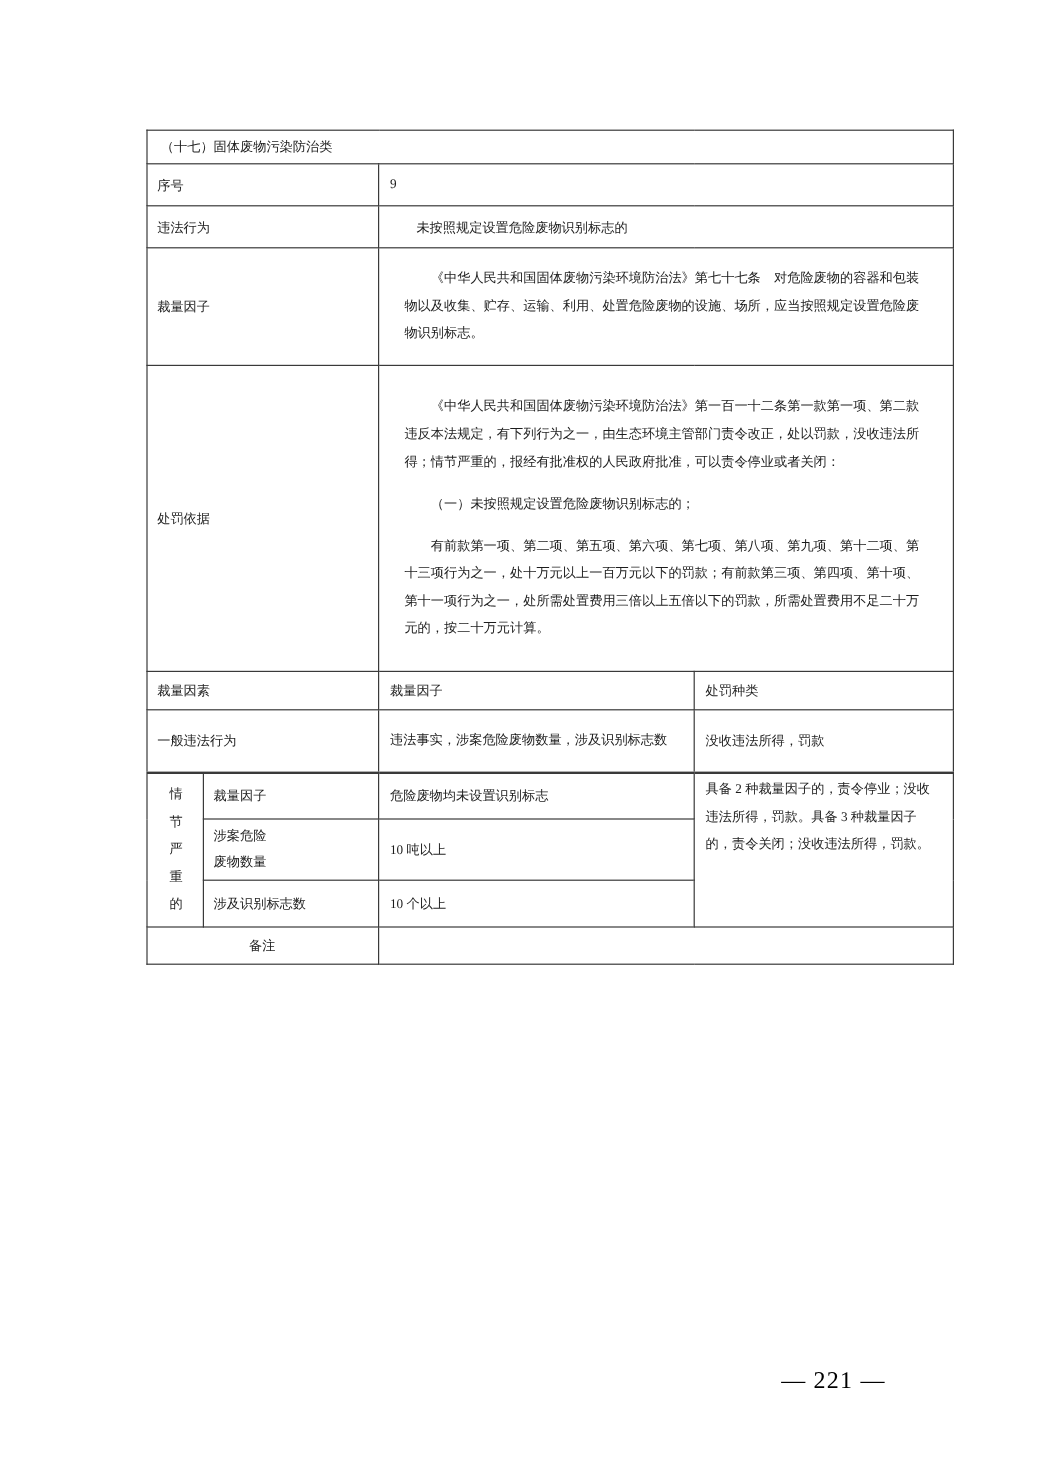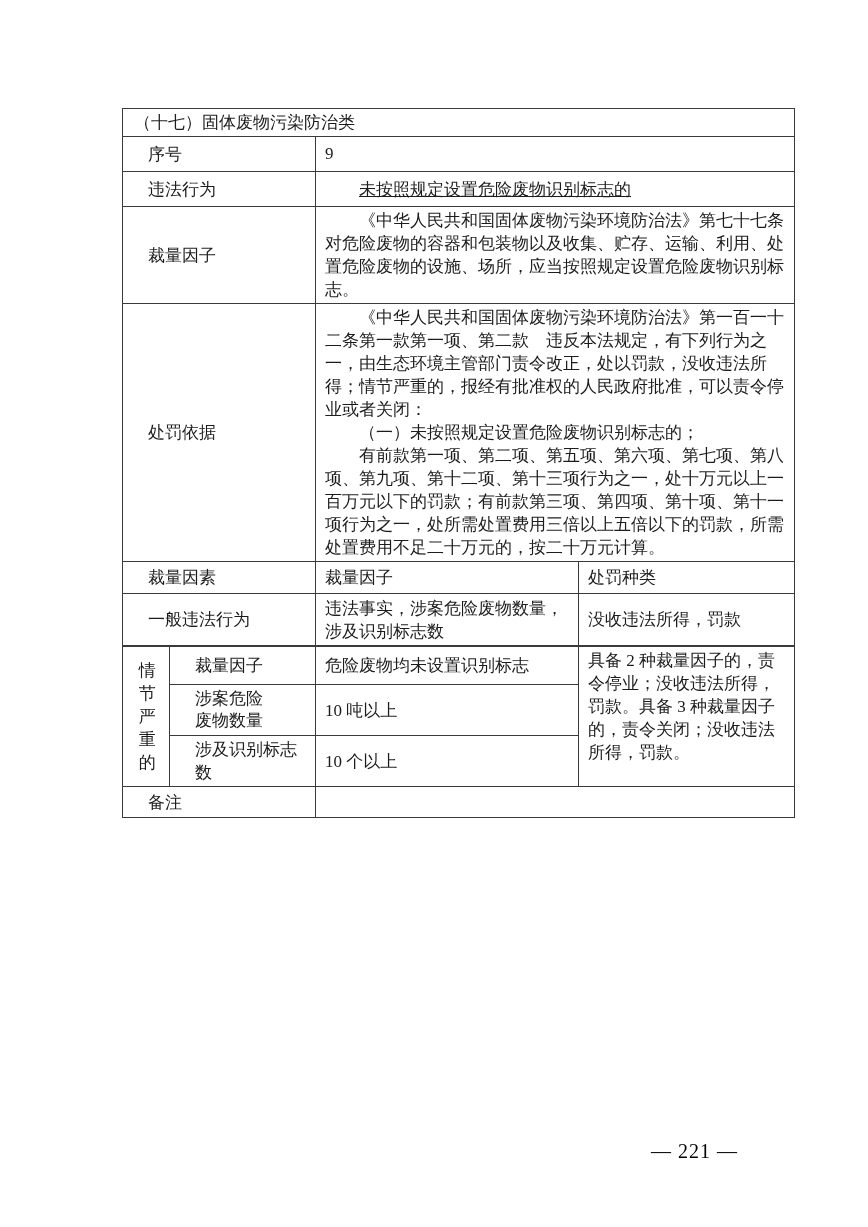--- a/index.html
+++ b/index.html
@@ -4,44 +4,44 @@
 <style>
   html,body{margin:0;padding:0;}
   body{
     width:868px;height:1227px;position:relative;background:#ffffff;
     font-family:"Liberation Serif","DejaVu Serif",serif;color:#1c1c1c;
     overflow:hidden;
   }
   .doc-table{
     position:absolute;left:122px;top:108px;width:672px;
     border-collapse:collapse;table-layout:fixed;
-    font-size:17px;
+    font-size:11px;
   }
   .doc-table td{
     border:1.5px solid #3a3a3a;
     padding:2px 9px;
     vertical-align:middle;
     overflow:hidden;
   }
   td.section-title-cell{height:23px;padding-left:11px;}
-  td.label-cell{padding-left:25px;}
+  td.label-cell{padding-left:8px;}
   .r-xuhao td{height:30px;}
   .r-weifa td{height:30px;}
   .r-tiaokuan td{height:88px;}
   .r-yiju td{height:250px;}
   .r-header2 td{height:27px;}
   .r-yiban td{height:47px;}
   .r-s1 td{height:33px;}
   .r-s2 td{height:46px;}
   .r-s3 td{height:34px;}
-  .r-beizhu td{height:26px;}
+  .r-beizhu td{height:26px;text-align:center;}
   .thick-top td{border-top-width:2.5px;}
-  .para{margin:0;text-indent:2em;line-height:23px;}
+  .para{margin:12px;text-indent:2em;line-height:23px;}
   .text-cell{padding:3px 8px;}
-  .indent-line{text-indent:2em;text-decoration:underline;}
+  .indent-line{text-indent:2em;}
   .v-label-cell{padding:4px 2px;}
   .v-label{
     width:1.15em;margin:0 auto;text-align:right;
     word-break:break-all;line-height:23px;
   }
   .wrap-narrow{display:inline-block;width:4.3em;line-height:22px;vertical-align:middle;}
   .penalty-span{vertical-align:top;padding-top:3px;line-height:23px;padding-left:6px;padding-right:4px;}
   .factor-2line{line-height:23px;margin-top:16px;}
   .page-number{
     position:absolute;top:1140px;right:130px;

